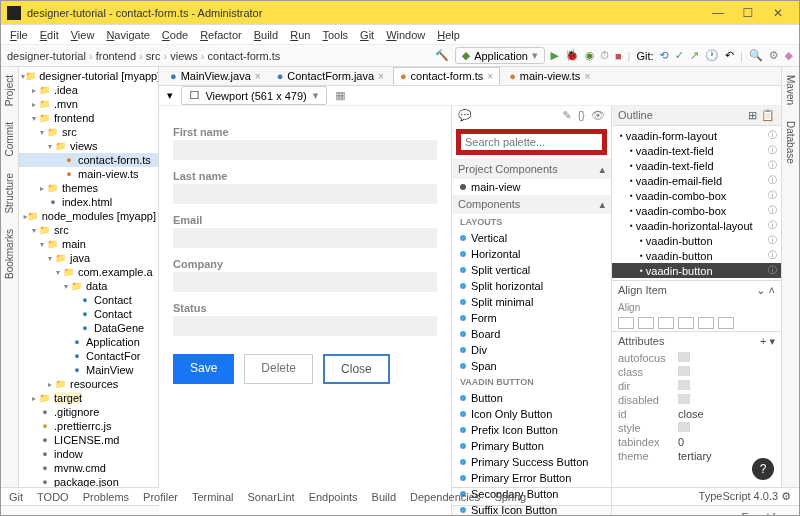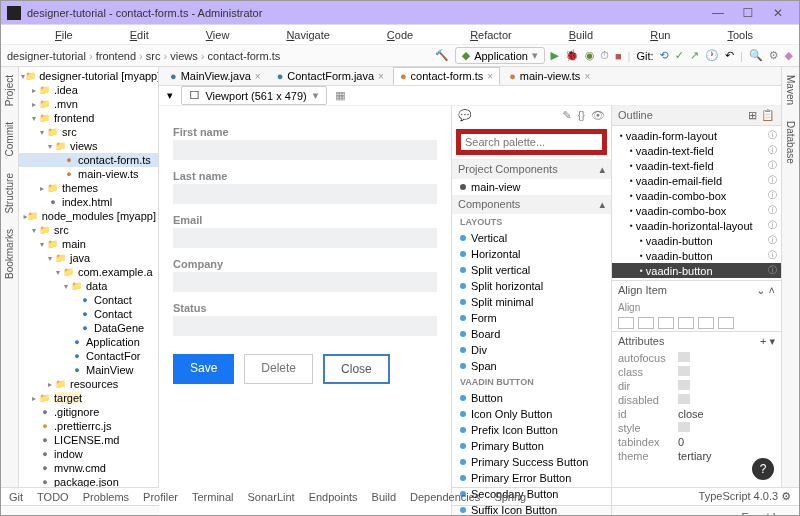--- a/index.html
+++ b/index.html
@@ -1,22 +1,22 @@
 <!DOCTYPE html>
 <html><head>
 <meta charset="utf-8">
 <style>
 * { margin: 0; padding: 0; box-sizing: border-box; font-family: "Segoe UI", Arial, sans-serif; font-size: 11px; }
 body { background: #fff; width: 800px; height: 516px; overflow: hidden; border: 1px solid #999; }
-.titlebar { height: 24px; background: #c4b5fd; display: flex; align-items: center; padding: 0 6px; border-bottom: 1px solid #ddd; }
+.titlebar { height: 24px; background: #fde047; display: flex; align-items: center; padding: 0 6px; border-bottom: 1px solid #ddd; }
 .titlebar .logo { width: 14px; height: 14px; background: #222; margin-right: 6px; }
 .titlebar .title { flex: 1; font-size: 11px; color: #333; }
 .titlebar .winbtn { width: 30px; text-align: center; font-size: 12px; color: #555; }
 .menubar { height: 20px; display: flex; align-items: center; padding: 0 4px; gap: 2px; border-bottom: 1px solid #eee; }
-.menubar span { padding: 1px 5px; color: #333; margin-left: 45px; }
+.menubar span { padding: 1px 5px; color: #333; }
 .menubar span u { text-decoration: underline; }
 .breadcrumb { height: 22px; display: flex; align-items: center; padding: 0 6px; gap: 4px; border-bottom: 1px solid #ddd; background: #fafafa; }
 .breadcrumb .sep { color: #aaa; }
 .breadcrumb .crumb { color: #333; }
 .toolbar-right { display: flex; gap: 6px; align-items: center; margin-left: auto; }
 .run-config { border: 1px solid #ccc; padding: 1px 6px; border-radius: 3px; display: flex; align-items: center; gap: 4px; }
 .play { color: #4a9e4a; }
 .bug { color: #4a9e4a; }
 .stop { color: #b55; }
 .main { display: flex; height: 420px; }

